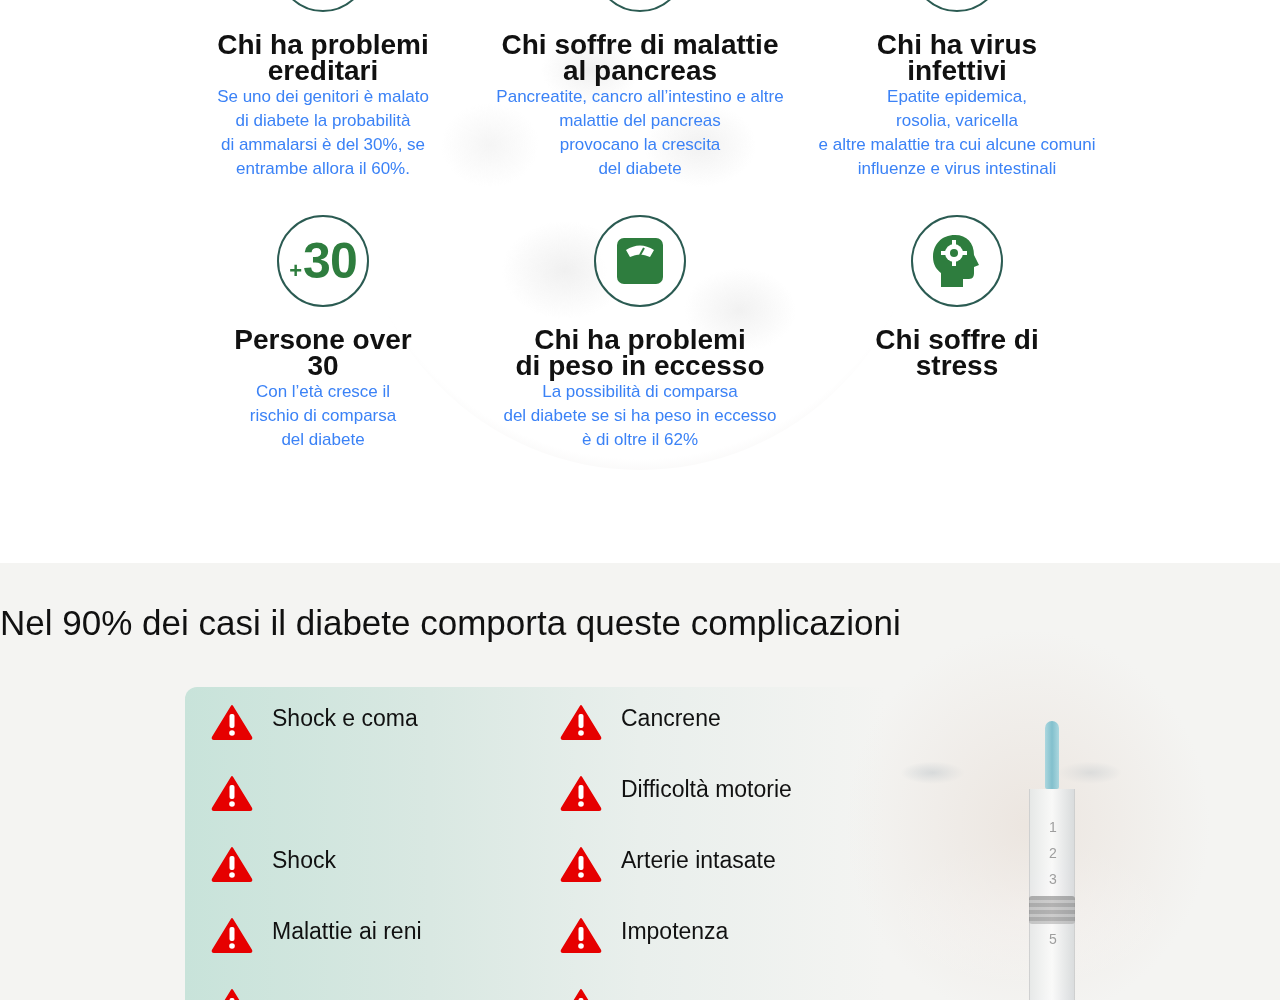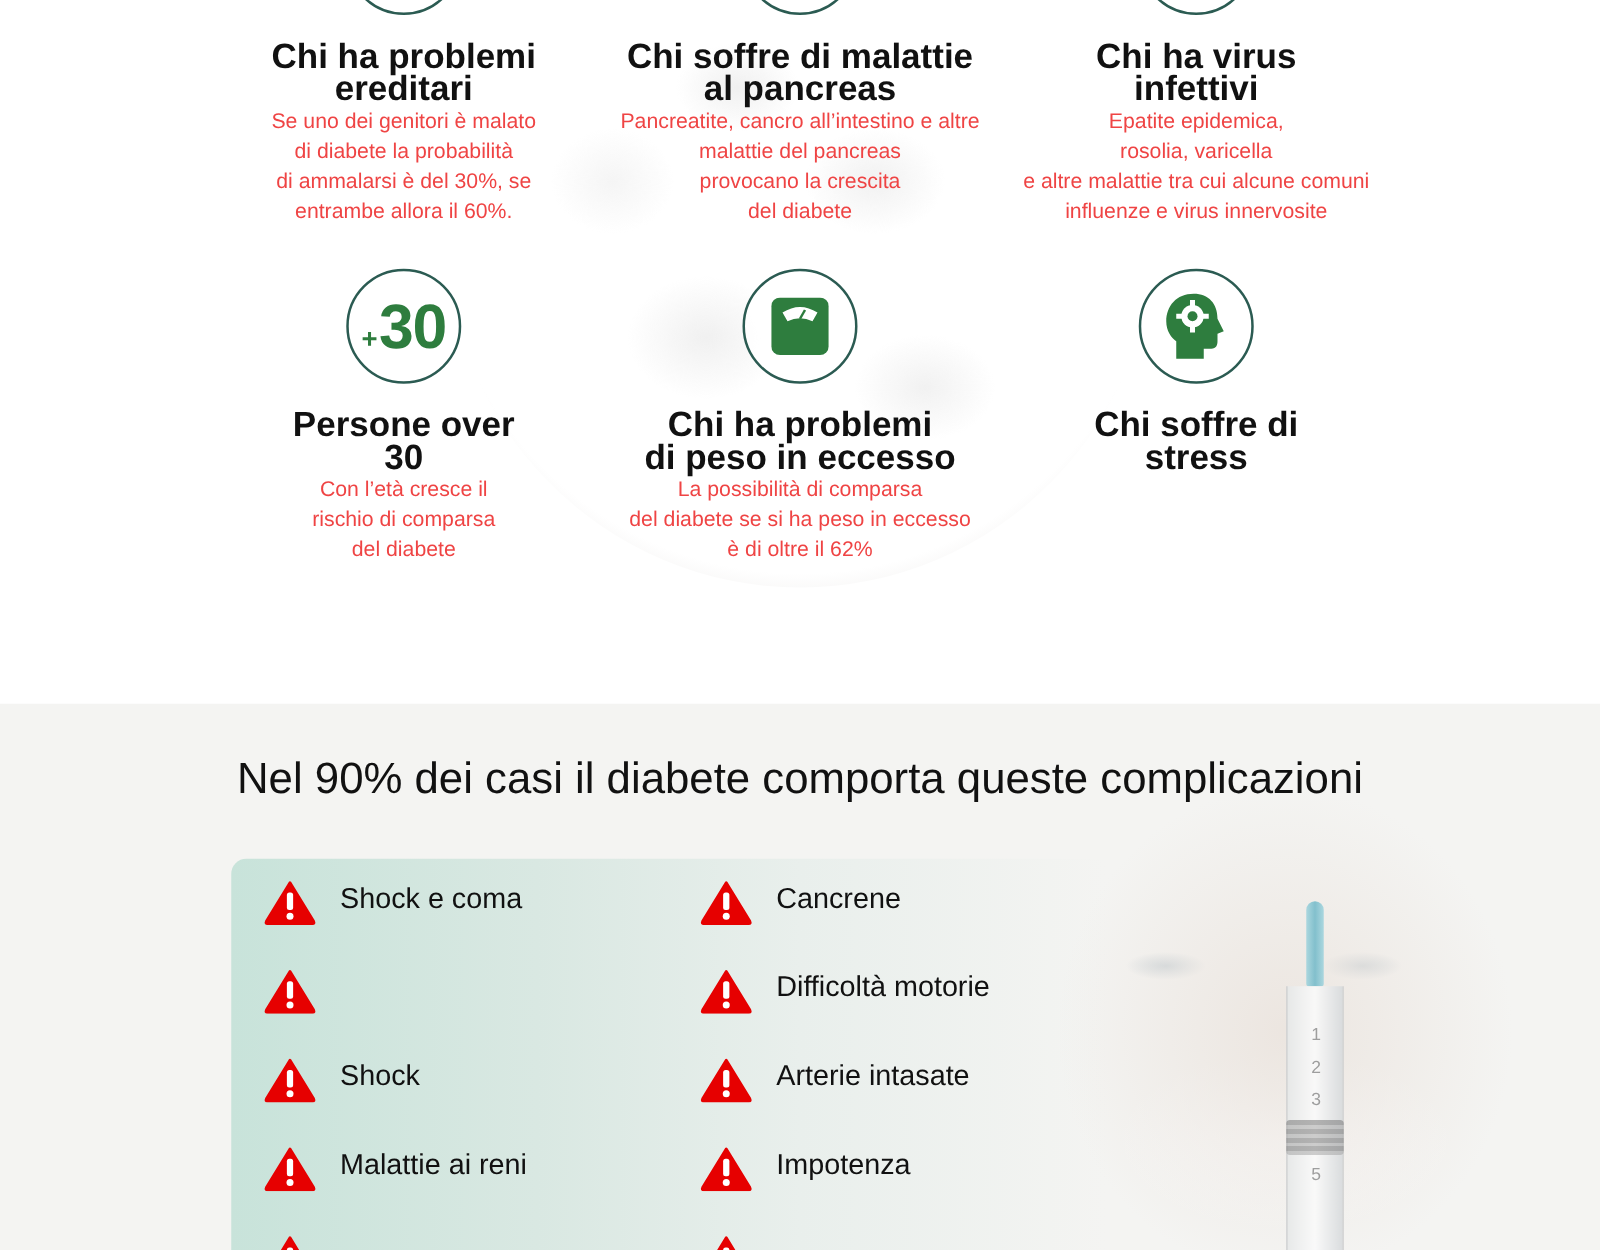--- a/index.html
+++ b/index.html
@@ -34,21 +34,21 @@
       width: 92px; height: 92px; border-radius: 50%;
       border: 2px solid #2b5b52; margin: 0 auto;
       display: flex; align-items: center; justify-content: center;
       background: rgba(255,255,255,0.85);
     }
     .risk-title {
       font-weight: bold; font-size: 28px; line-height: 26px; color: #111;
       margin-top: 20px; white-space: pre-line;
     }
     .risk-desc {
-      font-size: 17px; line-height: 24px; color: #ef4444; margin-top: 1px; white-space: pre-line;
+      font-size: 17px; line-height: 24px; color: #3b82f6; margin-top: 1px; white-space: pre-line;
     }
 
     .row1 { top: -80px; }
     .row2 { top: 215px; }
     .col1 { left: 163px; }
     .col2 { left: 480px; }
     .col3 { left: 797px; }
     .row1 .risk-icon { margin-top: 0; }
 
     .plus30 { color: #2e7d3e; font-weight: bold; display: flex; align-items: baseline; line-height: 1; }
@@ -84,21 +84,21 @@
     .syringe .plunger {
       position: absolute; left: 4px; top: 175px; width: 46px; height: 28px;
       background: repeating-linear-gradient(180deg, rgba(120,120,120,0.55) 0 4px, rgba(160,160,160,0.5) 4px 7px);
       border-radius: 3px;
     }
     .syringe .mark {
       position: absolute; left: 24px; font-size: 14px; color: rgba(120,120,120,0.7);
     }
 
     .comp-title {
-      position: absolute; left: 0; top: 38px; width: 1280px; text-align: center;
+      position: absolute; left: 0; top: 38px; width: 1280px; text-align: left;
       font-size: 35px; line-height: 44px; color: #111; font-weight: normal;
     }
 
     .comp-card {
       position: absolute; left: 185px; top: 124px; width: 700px; height: 330px;
       border-radius: 12px 0 0 0;
       background: linear-gradient(90deg, #c8e3da 0%, #d9e8e2 35%, #e9efec 65%, rgba(244,244,242,0) 100%);
     }
     .comp-list {
       position: absolute; left: 0; top: 0; width: 700px;
@@ -146,21 +146,21 @@
 
   <div class="risk-item row1 col3">
     <div class="risk-icon">
       
     </div>
     <div class="risk-title">Chi ha virus
 infettivi</div>
     <div class="risk-desc">Epatite epidemica,
 rosolia, varicella
 e altre malattie tra cui alcune comuni
-influenze e virus innervosite</div>
+influenze e virus intestinali</div>
   </div>
 
   <div class="risk-item row2 col1">
     <div class="risk-icon">
       <div class="plus30">
         <span class="plus">+</span>
         <span class="num">30</span>
       </div>
     </div>
     <div class="risk-title">Persone over

